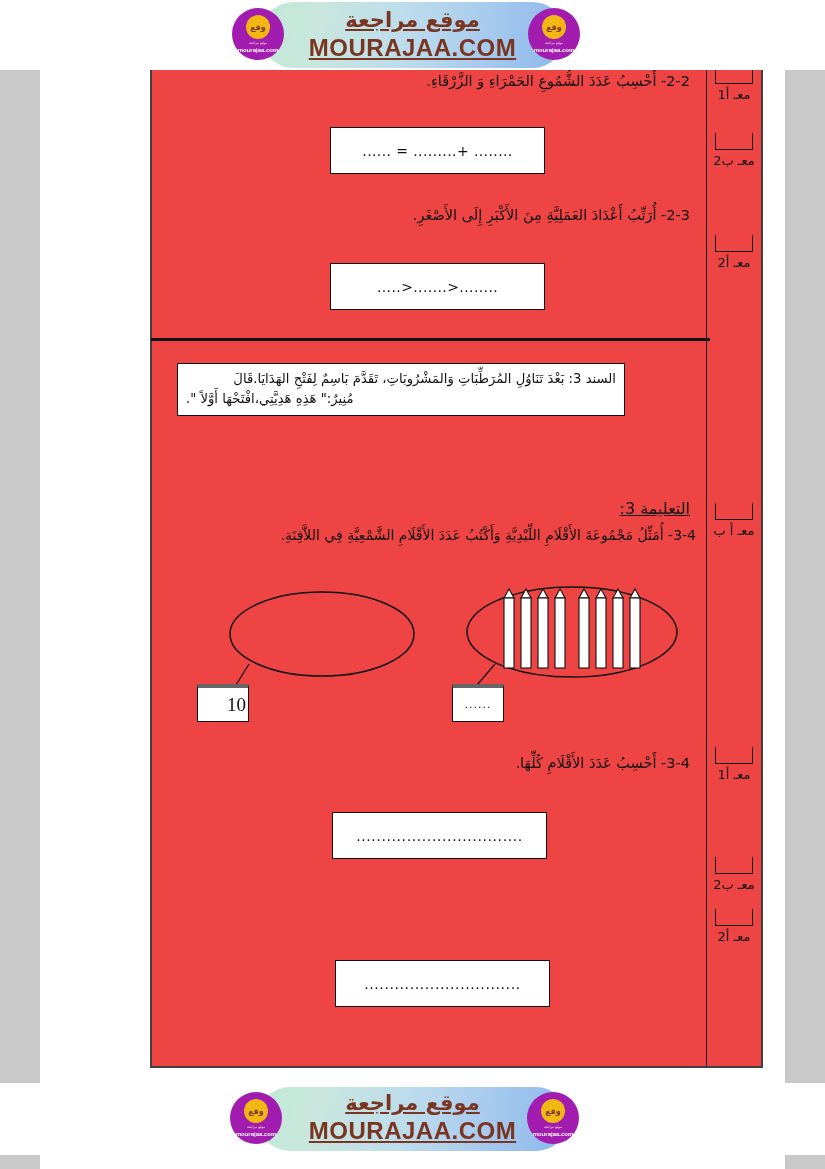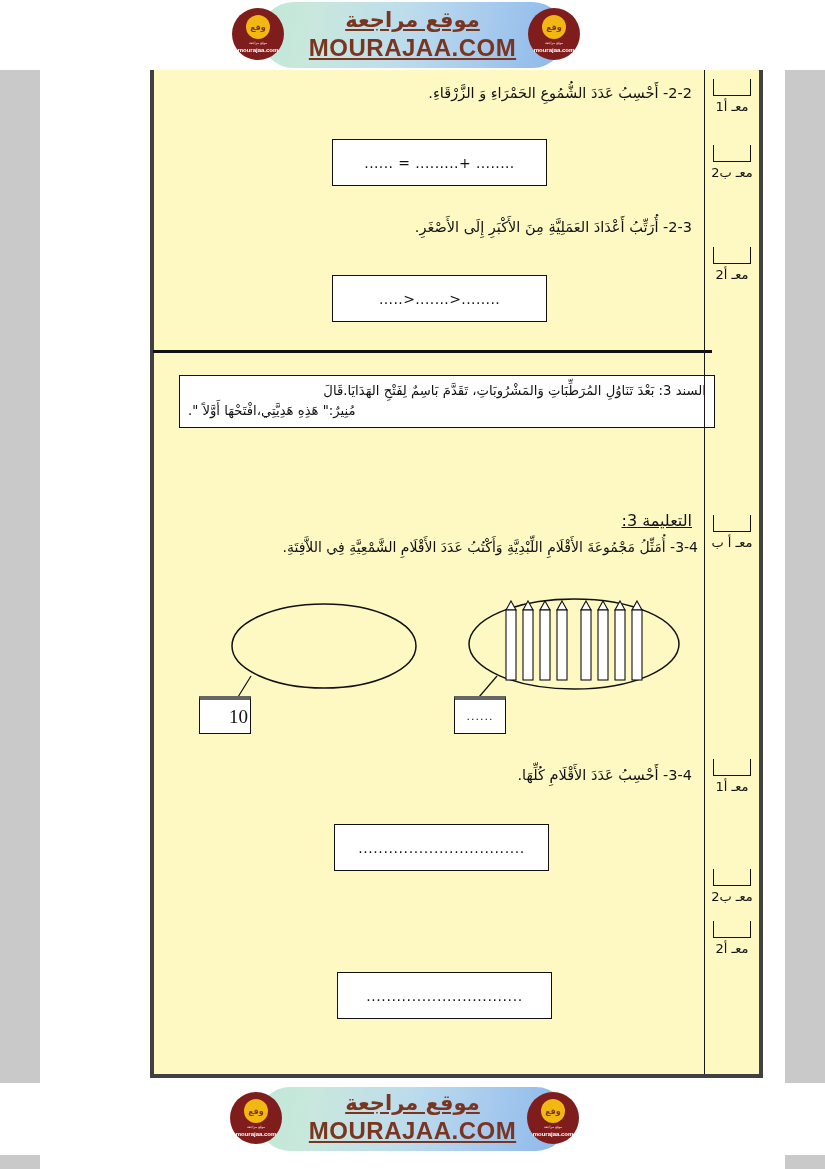--- a/index.html
+++ b/index.html
@@ -92,21 +92,21 @@
     line-height: 28px;
     letter-spacing: 0.5px;
   }
 
   .logo-badge {
     position: absolute;
     top: 8px;
     width: 52px;
     height: 52px;
     border-radius: 50%;
-    background: #7f1d1d;
+    background: #a21caf;
     z-index: 5;
   }
   .logo-badge.left  { left: 232px; }
   .logo-badge.right { left: 528px; }
   .banner.bottom .logo-badge { top: 9px; }
   .banner.bottom .logo-badge.left  { left: 230px; }
   .banner.bottom .logo-badge.right { left: 527px; }
 
   .logo-inner {
     position: absolute;
@@ -145,25 +145,25 @@
     color: #ffffff;
     font-family: "Liberation Sans", sans-serif;
     font-weight: bold;
     line-height: 8px;
   }
 
   
   .exam-frame {
     position: absolute;
     left: 110px;
-    top: 55px;
+    top: 45px;
     width: 613px;
     height: 1023px;
-    border: 4px solid #404040;
-    background: #fef9c3;
+    border: 2px solid #404040;
+    background: #ef4444;
   }
 
   
   .mark-col {
     position: absolute;
     right: 0;
     top: 0;
     width: 55px;
     height: 100%;
     border-left: 1px solid #1a1a1a;
@@ -234,21 +234,21 @@
     font-size: 14px;
     color: #111;
     letter-spacing: 0.4px;
   }
 
   
   .support-box {
     position: absolute;
     left: 25px;
     top: 316px;
-    width: 536px;
+    width: 448px;
     border: 1.3px solid #111;
     padding: 5px 8px 6px 8px;
     direction: rtl;
     text-align: right;
     font-family: "DejaVu Sans", "Liberation Sans", sans-serif;
     font-size: 13.2px;
     line-height: 20px;
     color: #111;
     background: #fff;
   }

